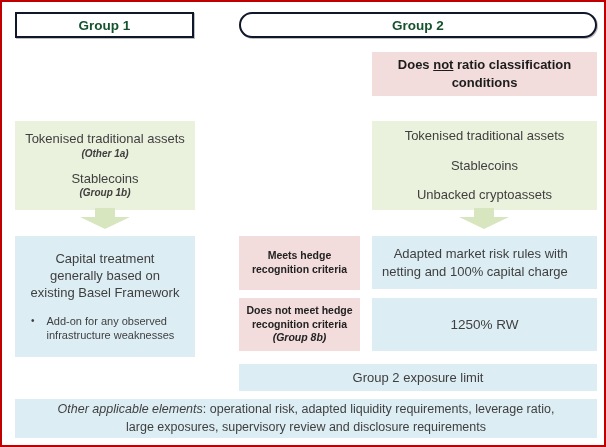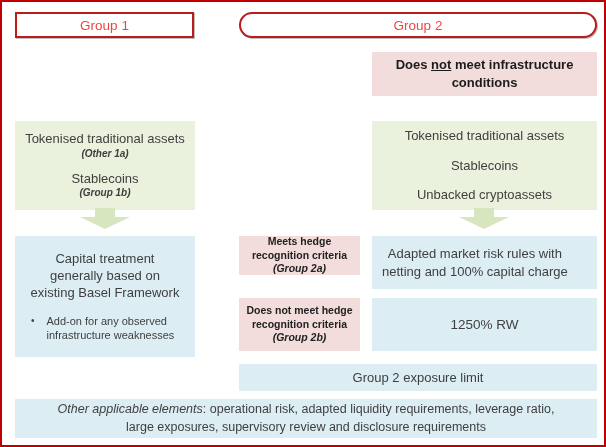--- a/index.html
+++ b/index.html
@@ -3,60 +3,60 @@
 <meta charset="utf-8">
 <style>
   html,body{margin:0;padding:0;background:#fff;}
   .frame{
     position:relative;width:606px;height:447px;box-sizing:border-box;
     border:2px solid #c00000;background:#fff;overflow:hidden;
     font-family:"Liberation Sans",sans-serif;color:#3f3f3f;
   }
   .box{position:absolute;box-sizing:border-box;display:flex;flex-direction:column;
        align-items:center;justify-content:center;text-align:center;}
-  .hdr{background:#fff;border:2px solid #b91c1c;font-weight:normal;color:#ef4444;
+  .hdr{background:#fff;border:2px solid #0f172a;font-weight:bold;color:#14532d;
        font-size:13.5px;box-shadow:1px 1px 0 rgba(0,0,0,.25);}
   .pink{background:#f2dddc;}
   .green{background:#eaf1dc;}
   .blue{background:#dcedf4;}
   .cond{font-weight:bold;color:#1c1c1c;font-size:13px;line-height:1.35;padding:2px 10px;}
   .u{text-decoration:underline;text-align:center;}
   .asset-name{font-size:13px;line-height:1.25;}
   .asset-sub{font-size:10px;font-weight:bold;font-style:italic;line-height:1.25;}
   .asset-gap{height:11px;}
   .g2-asset{font-size:13px;line-height:1.2;margin:7px 0;}
   .cap-main{font-size:13px;line-height:1.3;white-space:pre-line;margin-bottom:12px;}
   .cap-bullet{display:flex;width:100%;box-sizing:border-box;padding:0 14px 0 16px;
       text-align:left;font-size:11px;line-height:1.3;color:#3f3f3f;}
   .cap-bullet .glyph{margin-right:12px;font-size:10px;}
   .hedge{font-weight:bold;color:#222;font-size:10.5px;line-height:1.3;padding:2px 6px;}
   .hedge .sub-block{display:block;font-style:italic;}
   .hedge .sub-inline{font-style:italic;}
-  .adapted{font-size:13px;line-height:1.35;align-items:flex-start;text-align:center;
+  .adapted{font-size:13px;line-height:1.35;align-items:flex-start;text-align:right;
       padding:4px 10px;white-space:pre-line;}
   .rw{font-size:13.5px;}
   .exposure{font-size:13px;}
   .footer{font-size:12.5px;line-height:1.4;white-space:pre-line;padding:16px 6px;}
   .footer .lead{font-style:italic;}
   .arrow{position:absolute;}
 </style>
 </head>
 <body>
 
 <div class="frame">
 
   <div class="box hdr" style="left:13px;top:10px;width:179px;height:26px;">
     <span>Group 1</span>
   </div>
   <div class="box hdr" style="left:237px;top:10px;width:358px;height:26px;border-radius:13px;">
     <span>Group 2</span>
   </div>
 
   <div class="box pink cond" style="left:370px;top:50px;width:225px;height:44px;">
-    <span><span>Does </span><span class="u">not</span><span> meet infrastructure conditions</span></span>
+    <span><span>Does </span><span class="u">not</span><span> ratio classification conditions</span></span>
   </div>
 
   <div class="box green" style="left:13px;top:119px;width:180px;height:89px;">
     <div class="asset-name">Tokenised traditional assets</div>
     <div class="asset-sub">(Other 1a)</div>
     <div class="asset-gap"></div>
     <div class="asset-name">Stablecoins</div>
     <div class="asset-sub">(Group 1b)</div>
   </div>
   <div class="box green" style="left:370px;top:119px;width:225px;height:89px;">
@@ -75,25 +75,25 @@
   <div class="box blue" style="left:13px;top:234px;width:180px;height:121px;">
     <div class="cap-main">Capital treatment
 generally based on
 existing Basel Framework</div>
     <div class="cap-bullet">
       <span class="glyph">•</span>
       <span>Add-on for any observed infrastructure weaknesses</span>
     </div>
   </div>
 
-  <div class="box pink hedge" style="left:237px;top:234px;width:121px;height:39px;">
-    <span><span>Meets hedge recognition criteria </span><span class="sub-block">(Group 2a)</span></span>
+  <div class="box pink hedge" style="left:237px;top:234px;width:121px;height:54px;">
+    <span><span>Meets hedge recognition criteria </span></span>
   </div>
   <div class="box pink hedge" style="left:237px;top:296px;width:121px;height:53px;">
-    <span><span>Does not meet hedge recognition criteria </span><span class="sub-inline">(Group 2b)</span></span>
+    <span><span>Does not meet hedge recognition criteria </span><span class="sub-inline">(Group 8b)</span></span>
   </div>
 
   <div class="box blue adapted" style="left:370px;top:234px;width:225px;height:53px;">
     <span>Adapted market risk rules with
 netting and 100% capital charge</span>
   </div>
   <div class="box blue rw" style="left:370px;top:296px;width:225px;height:53px;">
     <span>1250% RW</span>
   </div>
 

